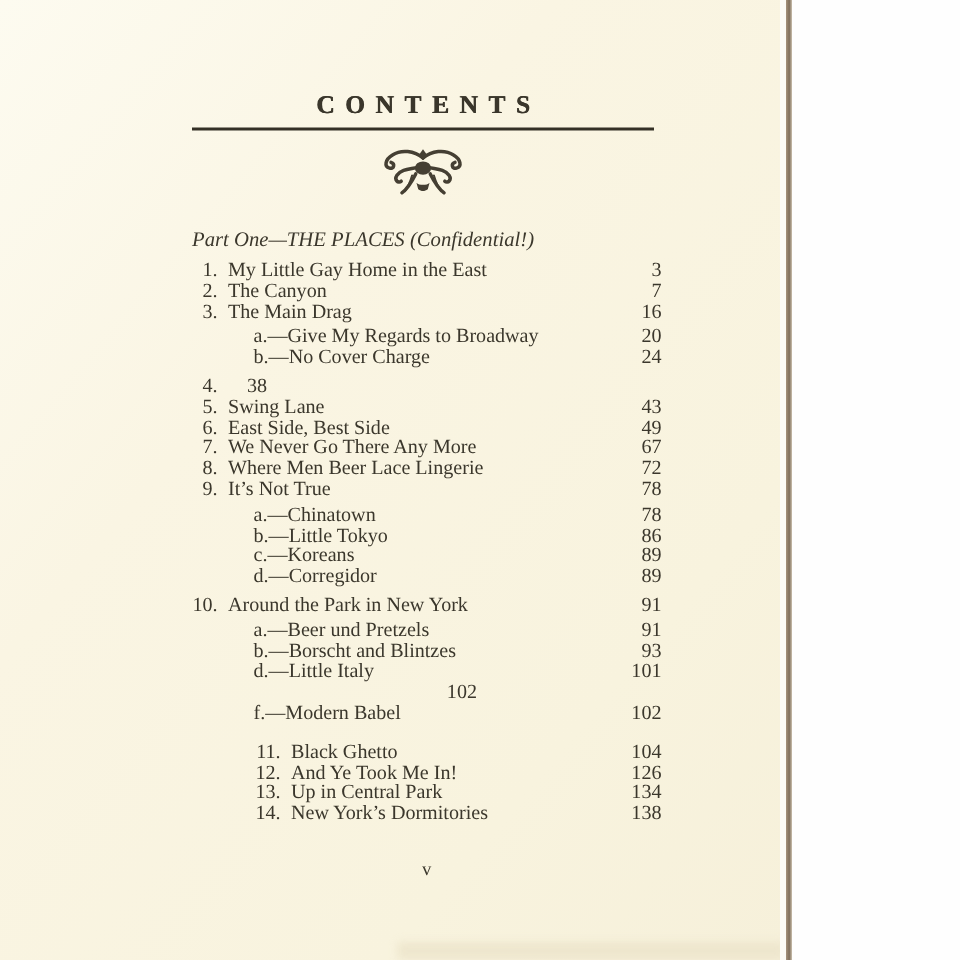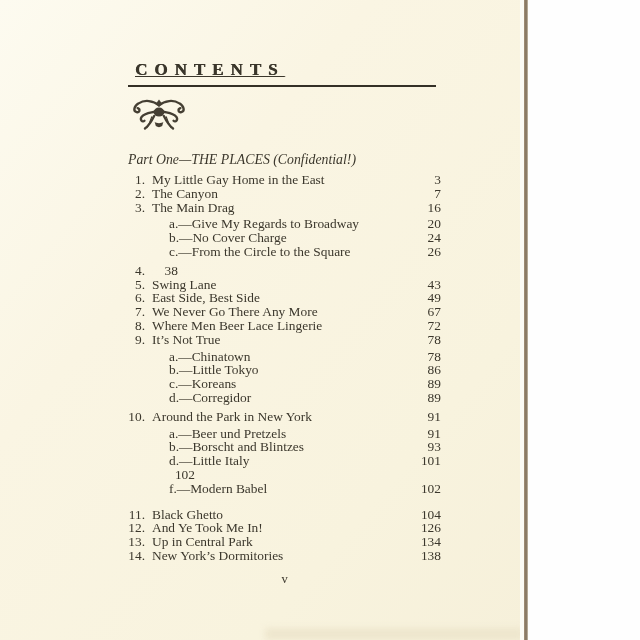--- a/index.html
+++ b/index.html
@@ -29,21 +29,21 @@
   .page-bottom-shade {
     position: absolute; left: 265px; top: 628px;
     width: 258px; height: 12px;
     background: #ece4ca;
     filter: blur(3px);
     opacity: .8;
   }
   .toc-header {
     position: absolute; left: 128px; top: 60px;
     width: 308px;
-    text-decoration: underline;
+    text-align: center;
   }
   .contents-title {
     font-size: 17px;
     font-weight: 700;
     letter-spacing: 7px;
     padding-left: 7px; 
     color: #3a362b;
     text-shadow: 0.4px 0 0 #3a362b;
   }
   .title-rule {
@@ -64,36 +64,36 @@
   }
   .part-heading {
     font-size: 13.8px;
     line-height: 15px;
     margin-bottom: 6px;
     white-space: nowrap;
     font-style: italic;
   }
   .toc-group { margin-top: 5px; }
   .toc-group:first-of-type { margin-top: 0; }
-  .toc-group:last-of-type { margin-top: 12px; }
+  .toc-group:last-of-type { margin-top: 12px; margin-left: 42px; }
   .toc-row {
     display: flex;
     align-items: baseline;
     line-height: 13.8px;
     height: 13.8px;
     white-space: nowrap;
   }
   .toc-row.first-sub { margin-top: 3px; }
   .toc-row .num {
     flex: none;
     width: 17px;
     text-align: right;
     margin-right: 7px;
   }
-  .toc-row.sub { padding-left: 41px; }
+  .toc-row.sub { padding-left: 41px; justify-content: center; }
   .toc-row .label { flex: 1; }
   .toc-row .page {
     flex: none;
     min-width: 26px;
     text-align: right;
   }
   .folio {
     position: absolute; left: 128px; top: 572px;
     width: 313px;
     text-align: center;
@@ -144,24 +144,20 @@
             <span class="page">16</span>
           </div>
           <div class="toc-row sub first-sub">
             <span class="label">a.—Give My Regards to Broadway</span>
             <span class="page">20</span>
           </div>
           <div class="toc-row sub">
             <span class="label">b.—No Cover Charge</span>
             <span class="page">24</span>
           </div>
-          <div class="toc-row sub">
-            <span class="label">c.—From the Circle to the Square</span>
-            <span class="page">26</span>
-          </div>
         </div>
         <div class="toc-group">
           <div class="toc-row chapter">
             <span class="num">4.</span>
             <span class="page">38</span>
           </div>
           <div class="toc-row chapter">
             <span class="num">5.</span>
             <span class="label">Swing Lane</span>
             <span class="page">43</span>

